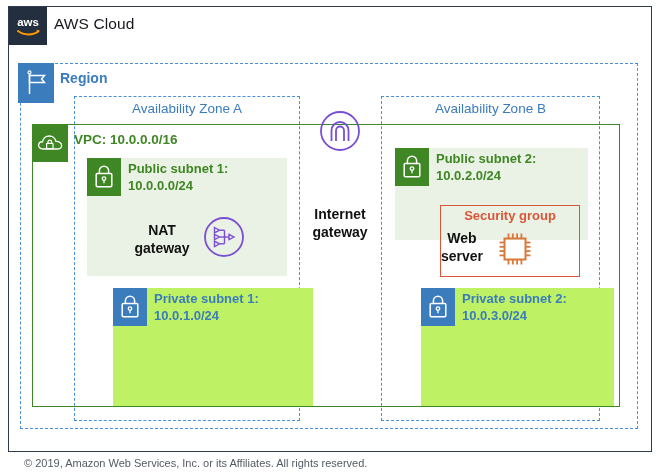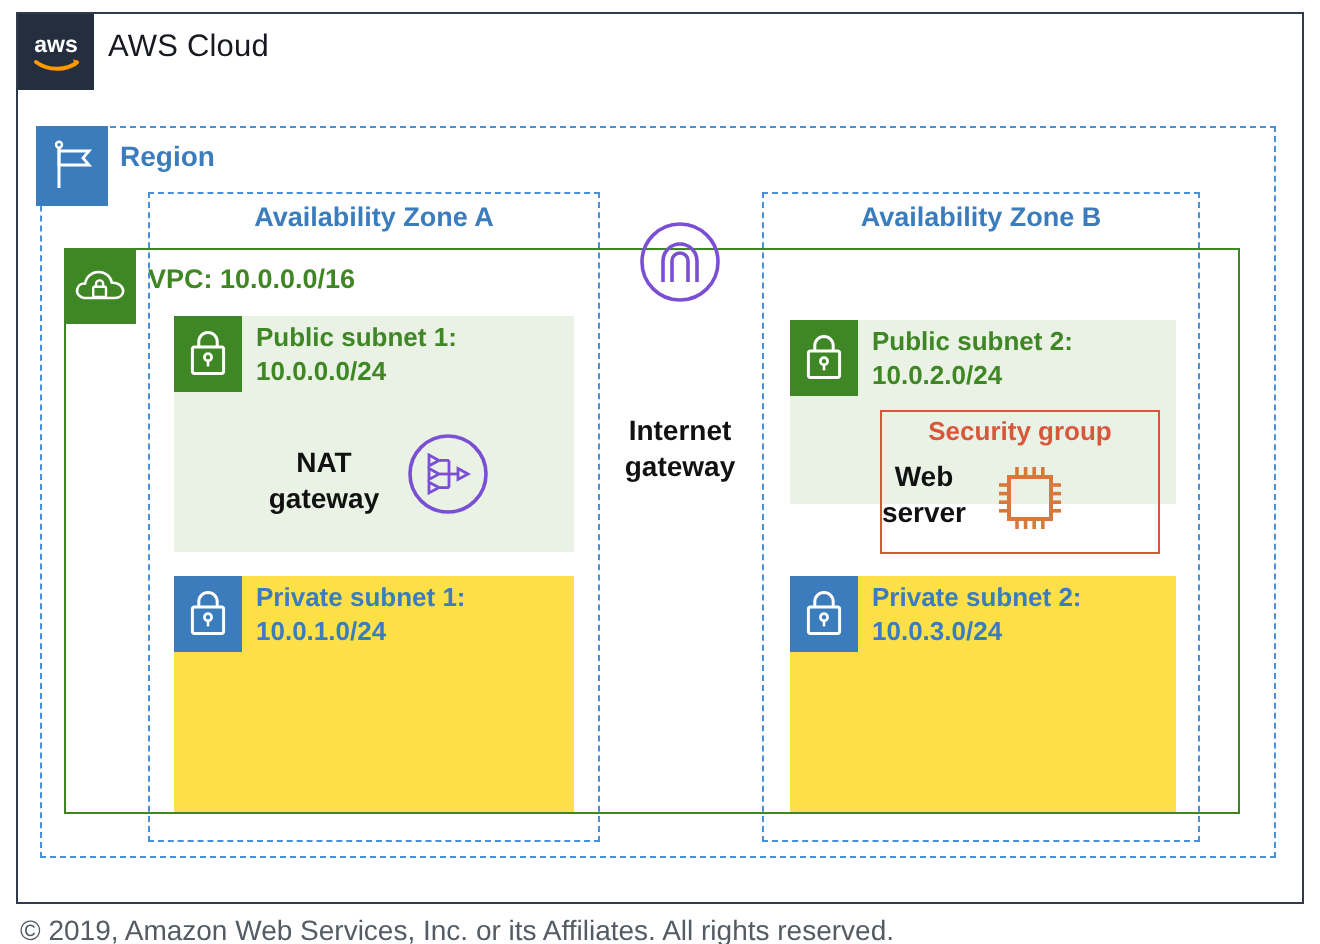--- a/index.html
+++ b/index.html
@@ -53,21 +53,21 @@
   
   .az-box {
     position: absolute;
     border: 1.6px dashed #4a90d9;
     background: transparent;
   }
   .az-a { left: 74px; top: 96px; width: 226px; height: 325px; }
   .az-b { left: 381px; top: 96px; width: 219px; height: 325px; }
   .az-title {
     position: absolute; top: 101px;
-    font-size: 13.5px; color: #3b7cbd; font-weight: 700;
+    font-size: 13.5px; color: #3b7cbd; font-weight: 400;
     text-align: center;
   }
   .az-title-a { left: 74px; width: 226px; }
   .az-title-b { left: 381px; width: 219px; }
 
   
   .vpc-box {
     position: absolute; left: 32px; top: 124px;
     width: 588px; height: 283px;
     border: 1.3px solid #3f8624;
@@ -83,23 +83,23 @@
     position: absolute; left: 74px; top: 132px;
     font-size: 13.5px; color: #3f8624; font-weight: 600;
   }
 
   
   .subnet {
     position: absolute;
     padding: 12px;
   }
   .subnet-public { background: #e9f2e4; }
-  .subnet-private { background: #fde047; }
+  .subnet-private { background: #bef264; margin-left: 26px; }
   .sn-pub-1 { left: 87px; top: 158px; width: 200px; height: 118px; }
-  .sn-pub-2 { left: 395px; top: 160px; width: 193px; height: 92px; }
+  .sn-pub-2 { left: 395px; top: 148px; width: 193px; height: 92px; }
   .sn-priv-1 { left: 87px; top: 288px; width: 200px; height: 118px; }
   .sn-priv-2 { left: 395px; top: 288px; width: 193px; height: 118px; }
 
   .subnet-badge {
     position: absolute; left: 0; top: 0;
     width: 34px; height: 38px;
     display: flex; align-items: center; justify-content: center;
   }
   .badge-green { background: #3f8624; }
   .badge-blue  { background: #3b7cbd; }
@@ -150,22 +150,22 @@
     width: 130px;
     display: flex; justify-content: center; gap: 6px;
   }
   .sg-label {
     font-size: 14px; color: #111; font-weight: 600;
     line-height: 18px; text-align: center; width: 54px;
   }
 
   
   .footer {
-    position: absolute; left: 10px; top: 457px;
-    font-size: 14px; color: #545b64;
+    position: absolute; left: 24px; top: 457px;
+    font-size: 11px; color: #545b64;
   }
 </style>
 </head>
 <body>
 
 <div id="canvas">
 
   <div class="aws-cloud-frame"></div>
 
   <div class="aws-logo-badge">

